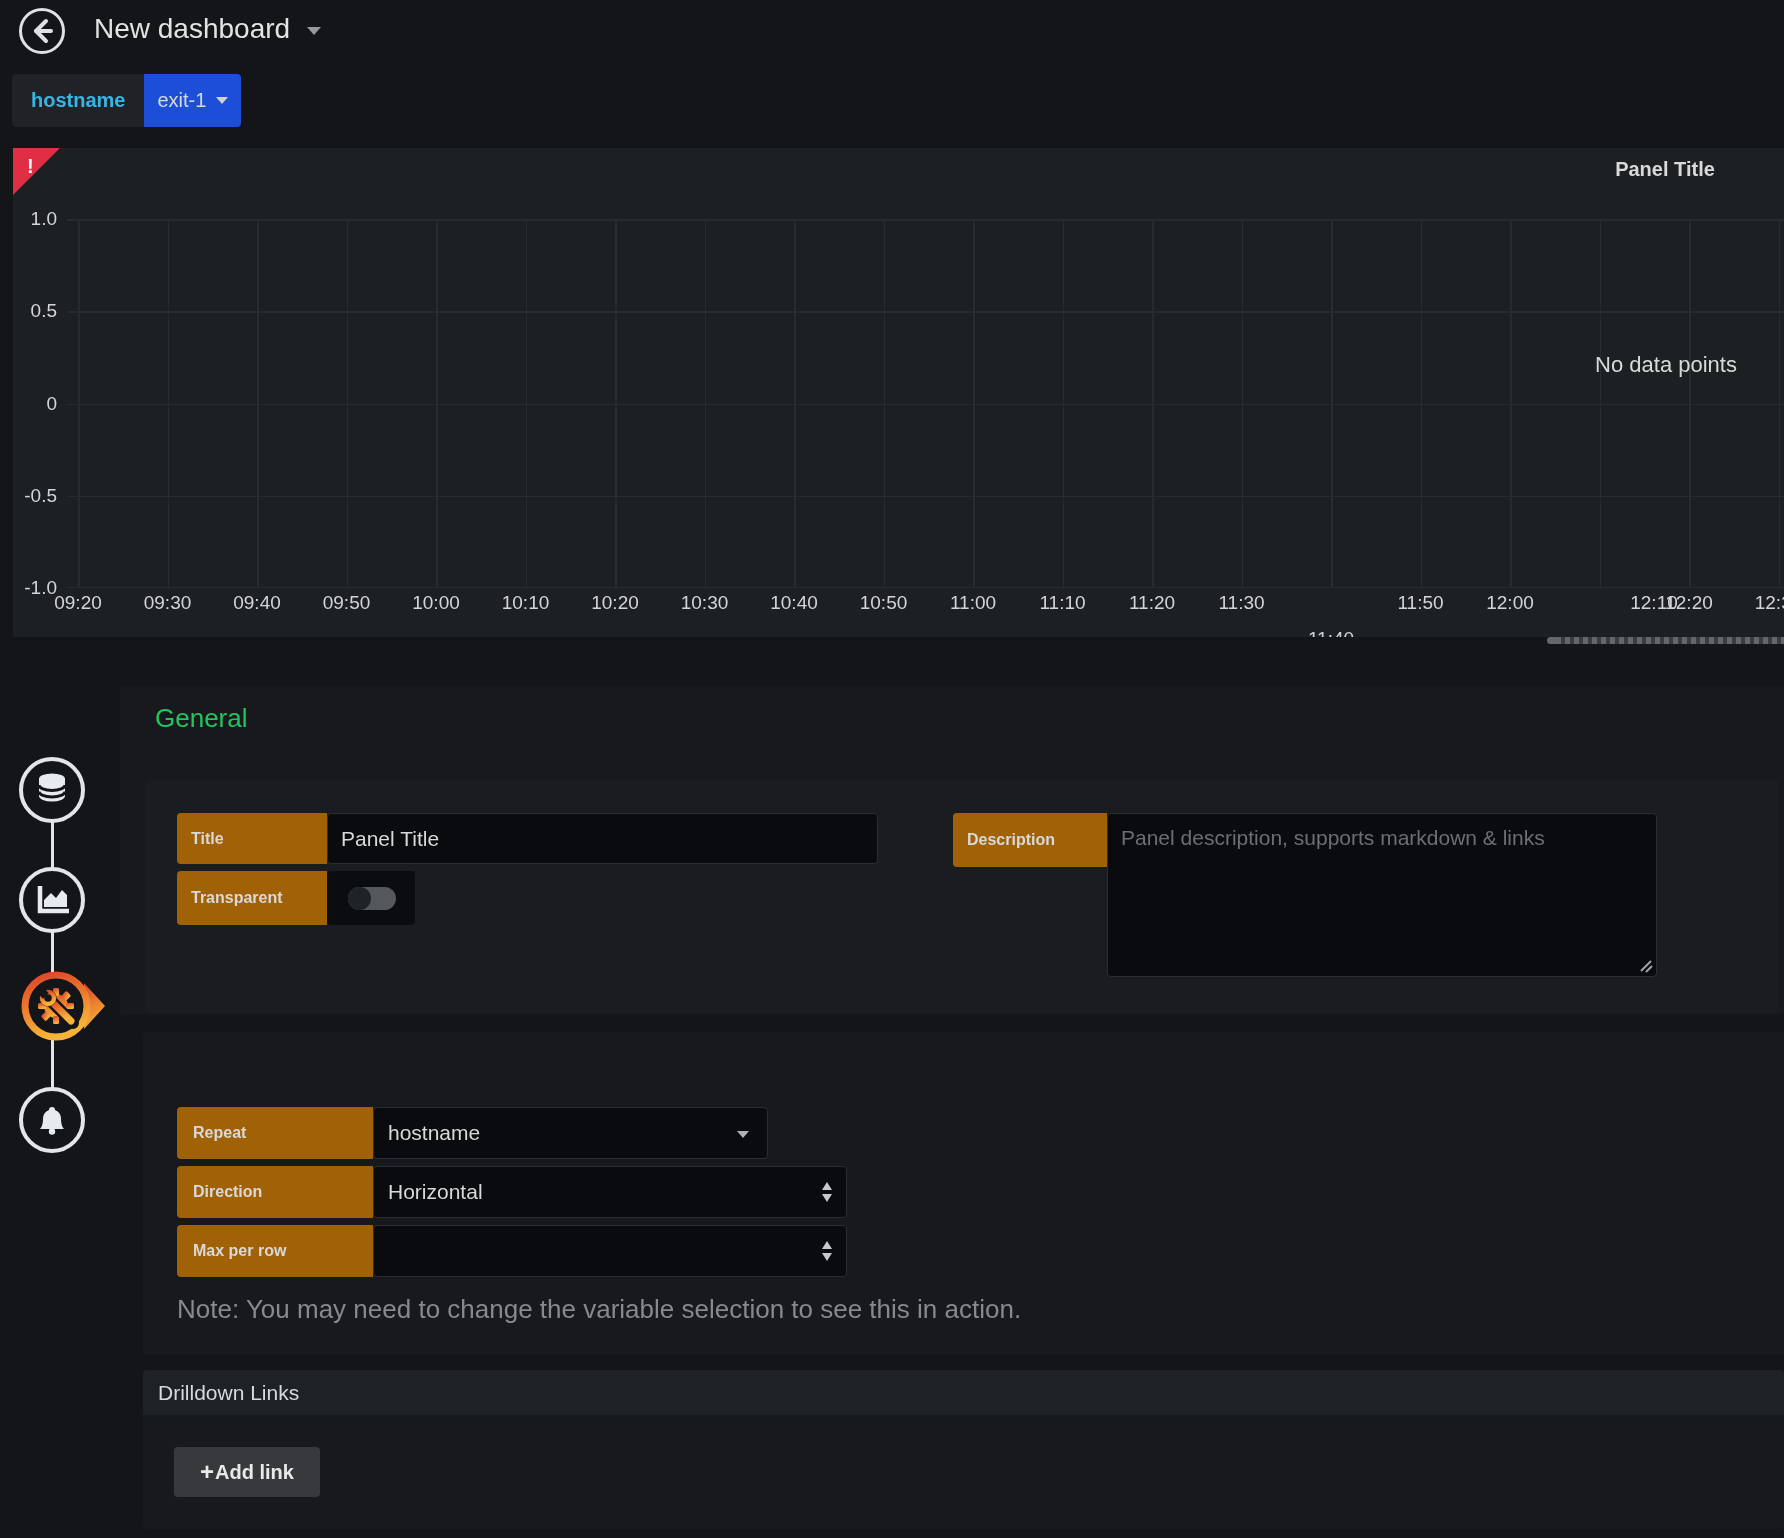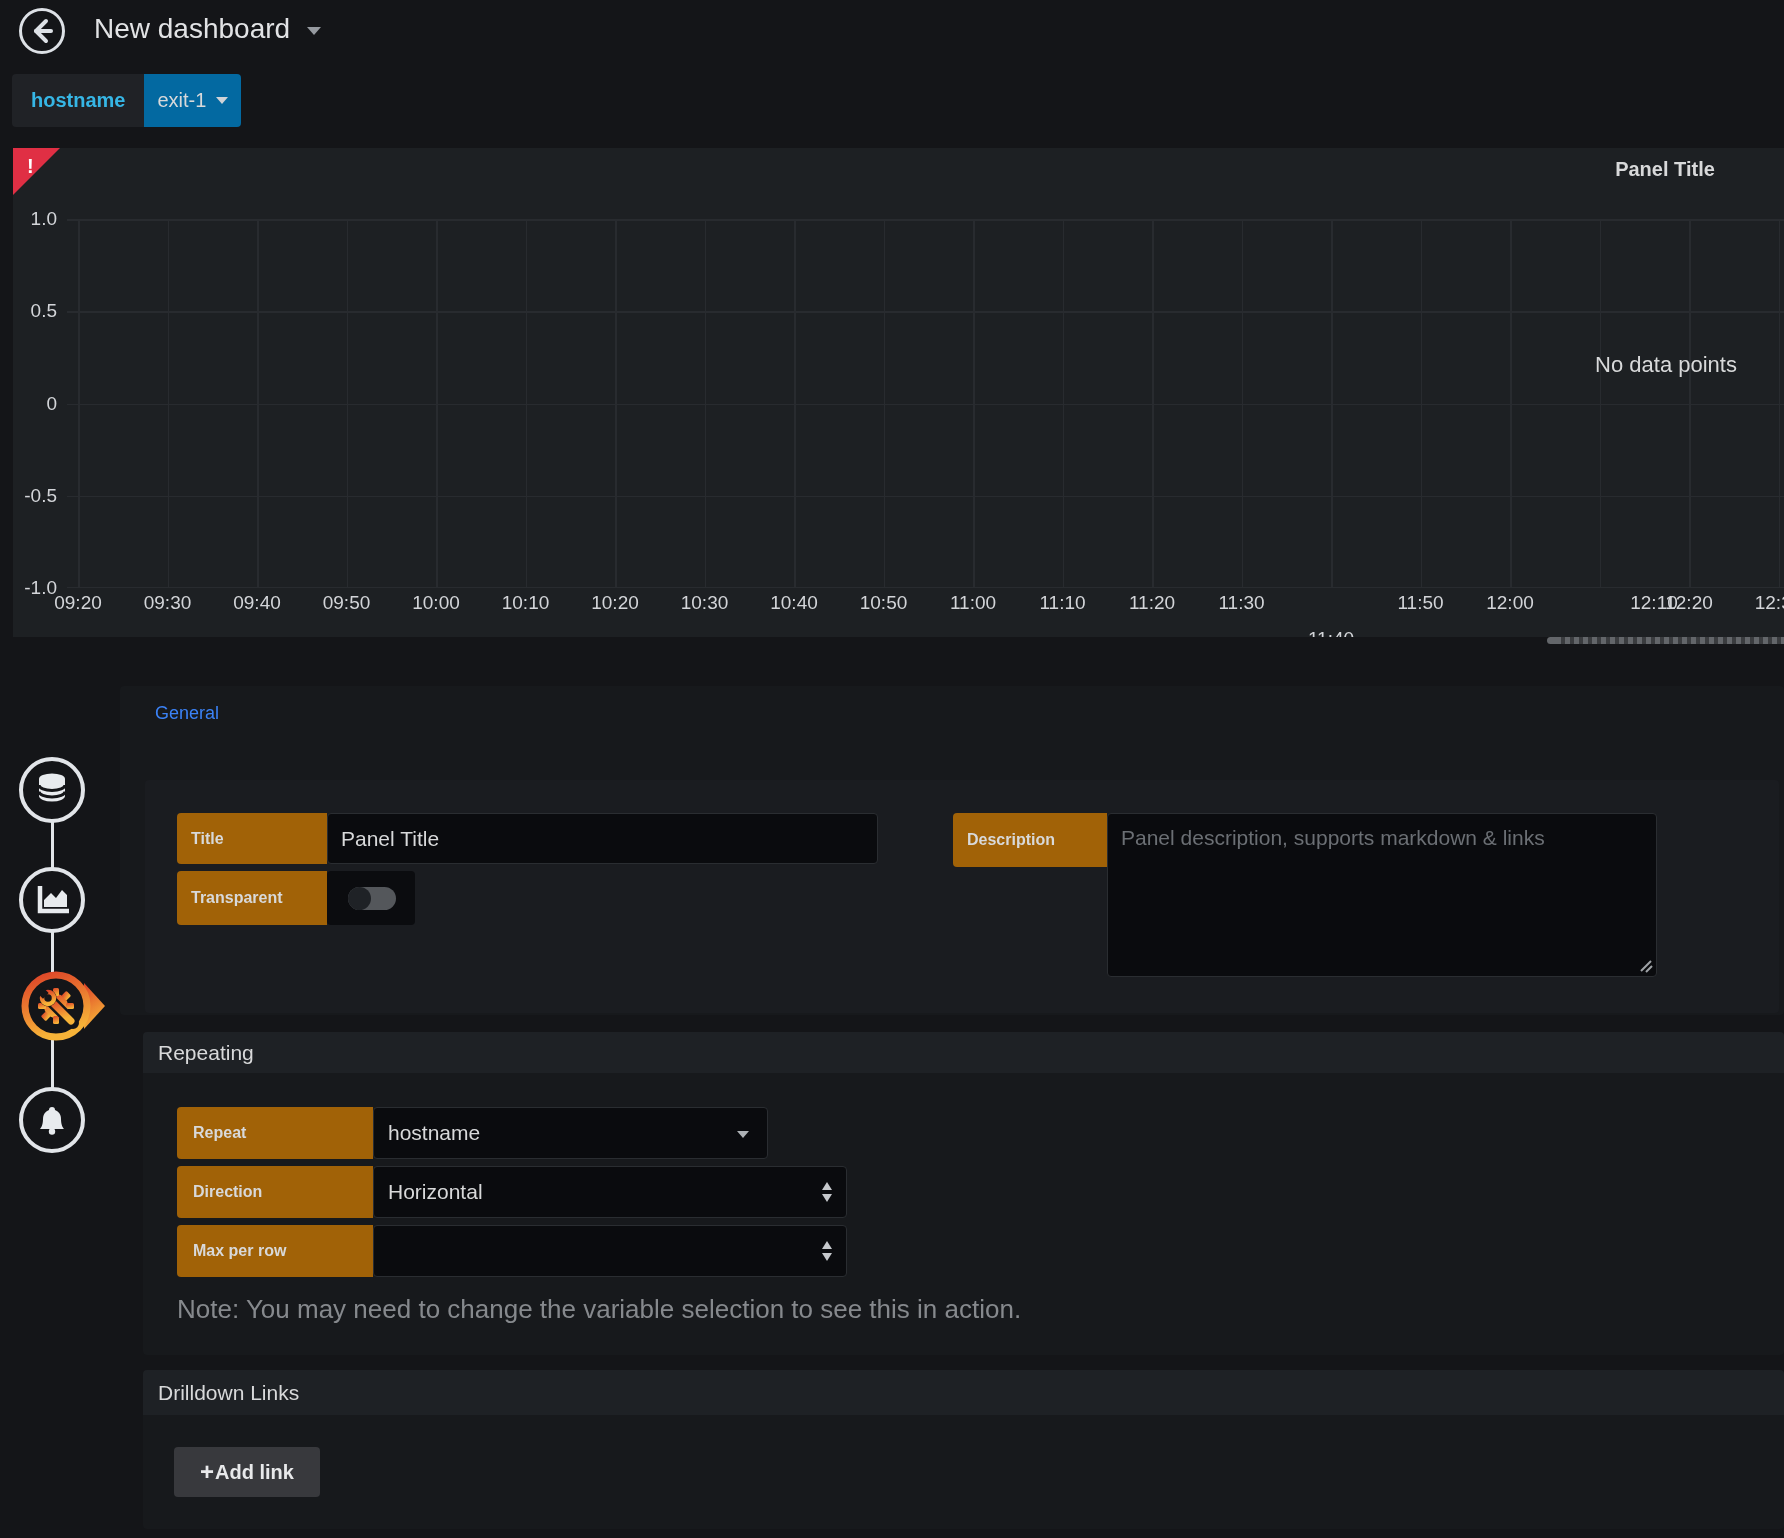--- a/index.html
+++ b/index.html
@@ -11,21 +11,21 @@
   
   #back-btn { left:19px; top:8px; width:46px; height:46px; border:3px solid #dde1e6; border-radius:50%;
     display:flex; align-items:center; justify-content:center; }
   #dash-title { left:94px; top:13px; font-size:28px; color:#e2e3e5; font-weight:400; }
   #title-caret { left:307px; top:27px; width:0; height:0; border-left:7px solid transparent;
     border-right:7px solid transparent; border-top:8px solid #969aa0; }
 
   
   #var-pill { left:12px; top:74px; height:53px; display:flex; border-radius:4px; overflow:hidden; }
   #var-name { background:#202226; color:#36b6e5; font-size:20px; font-weight:600; line-height:53px; padding:0 19px; }
-  #var-value { background:#0369a1; color:#d8d9da; font-size:20px; line-height:53px; padding:0 13px;
+  #var-value { background:#1d4ed8; color:#d8d9da; font-size:20px; line-height:53px; padding:0 13px;
     display:flex; align-items:center; gap:10px; }
   #var-caret { width:0; height:0; border-left:6px solid transparent; border-right:6px solid transparent;
     border-top:7px solid #d0d3d7; }
 
   
   #graph-panel { left:13px; top:148px; width:1771px; height:489px; background:#1d2023; overflow:hidden; }
   #alert-corner { left:0; top:0; width:0; height:0; border-top:47px solid #e02f44; border-right:47px solid transparent; }
   #alert-mark { left:14px; top:7px; color:#fff; font-size:20px; font-weight:bold; }
   #panel-title { left:1527px; top:10px; width:250px; text-align:center; font-size:20px; font-weight:bold; color:#d8d9da; }
   #plot { left:54px; top:71px; width:1717px; height:369px; }
@@ -44,21 +44,21 @@
   .tab-circle { width:66px; height:66px; border:4px solid #e2e5e9; border-radius:50%; background:#141518;
     display:flex; align-items:center; justify-content:center; }
   #tab-queries { left:19px; top:757px; }
   #tab-visualization { left:19px; top:867px; }
   #tab-alert { left:19px; top:1087px; }
   #tab-general { left:14px; top:964px; }
 
   
   .section { background:#17191c; border-radius:4px; }
   #general-panel { left:120px; top:686px; width:1664px; height:329px; }
-  #general-title { left:35px; top:17px; font-size:18px; font-weight:500; color:#3b82f6; }
+  #general-title { left:35px; top:17px; font-size:26px; font-weight:500; color:#22c55e; }
   #general-box { left:25px; top:94px; width:1634px; height:233px; background:#1a1c20; border-radius:4px; }
 
   .fieldlabel { background:#a16207; border-radius:4px 0 0 4px; color:#d8d9da; font-size:16px; font-weight:600; }
   .inputbox { background:#0a0b0e; border:1px solid #2a2d31; border-radius:4px; color:#d8d9da; font-size:21px; }
 
   #title-label { left:32px; top:33px; width:150px; height:51px; line-height:51px; padding-left:14px; }
   #title-input { left:182px; top:33px; width:551px; height:51px; line-height:49px; padding-left:13px; }
   #transparent-label { left:32px; top:91px; width:150px; height:54px; line-height:54px; padding-left:14px; }
   #toggle-cell { left:182px; top:91px; width:88px; height:54px; background:#0b0c0f; border-radius:4px; }
   #toggle-pill { left:21px; top:16px; width:48px; height:23px; border-radius:12px; background:#54575b; }
@@ -248,23 +248,20 @@
       <div id="desc-area" class="abs inputbox">
         <div id="desc-placeholder" class="abs">Panel description, supports markdown &amp; links</div>
         <svg id="resize-handle" class="abs" width="16" height="16" viewBox="0 0 16 16">
           <path d="M4 14 L14 4 M9 15 L15 9" stroke="#9ea2a6" stroke-width="2"></path>
         </svg>
       </div>
     </div>
   </div>
 
   <div id="repeating-panel" class="abs section">
-    <div id="repeating-strip" class="strip">
-      <div id="repeating-title" class="strip-text">Repeating</div>
-    </div>
     <div id="repeat-label" class="abs fieldlabel">Repeat</div>
     <div id="repeat-dd" class="abs inputbox">
       <span>hostname</span>
       <div id="repeat-caret" class="abs"></div>
     </div>
     <div id="direction-label" class="abs fieldlabel">Direction</div>
     <div id="direction-sel" class="abs inputbox">
       <span>Horizontal</span>
       <div class="updown">
           <div class="up"></div>

